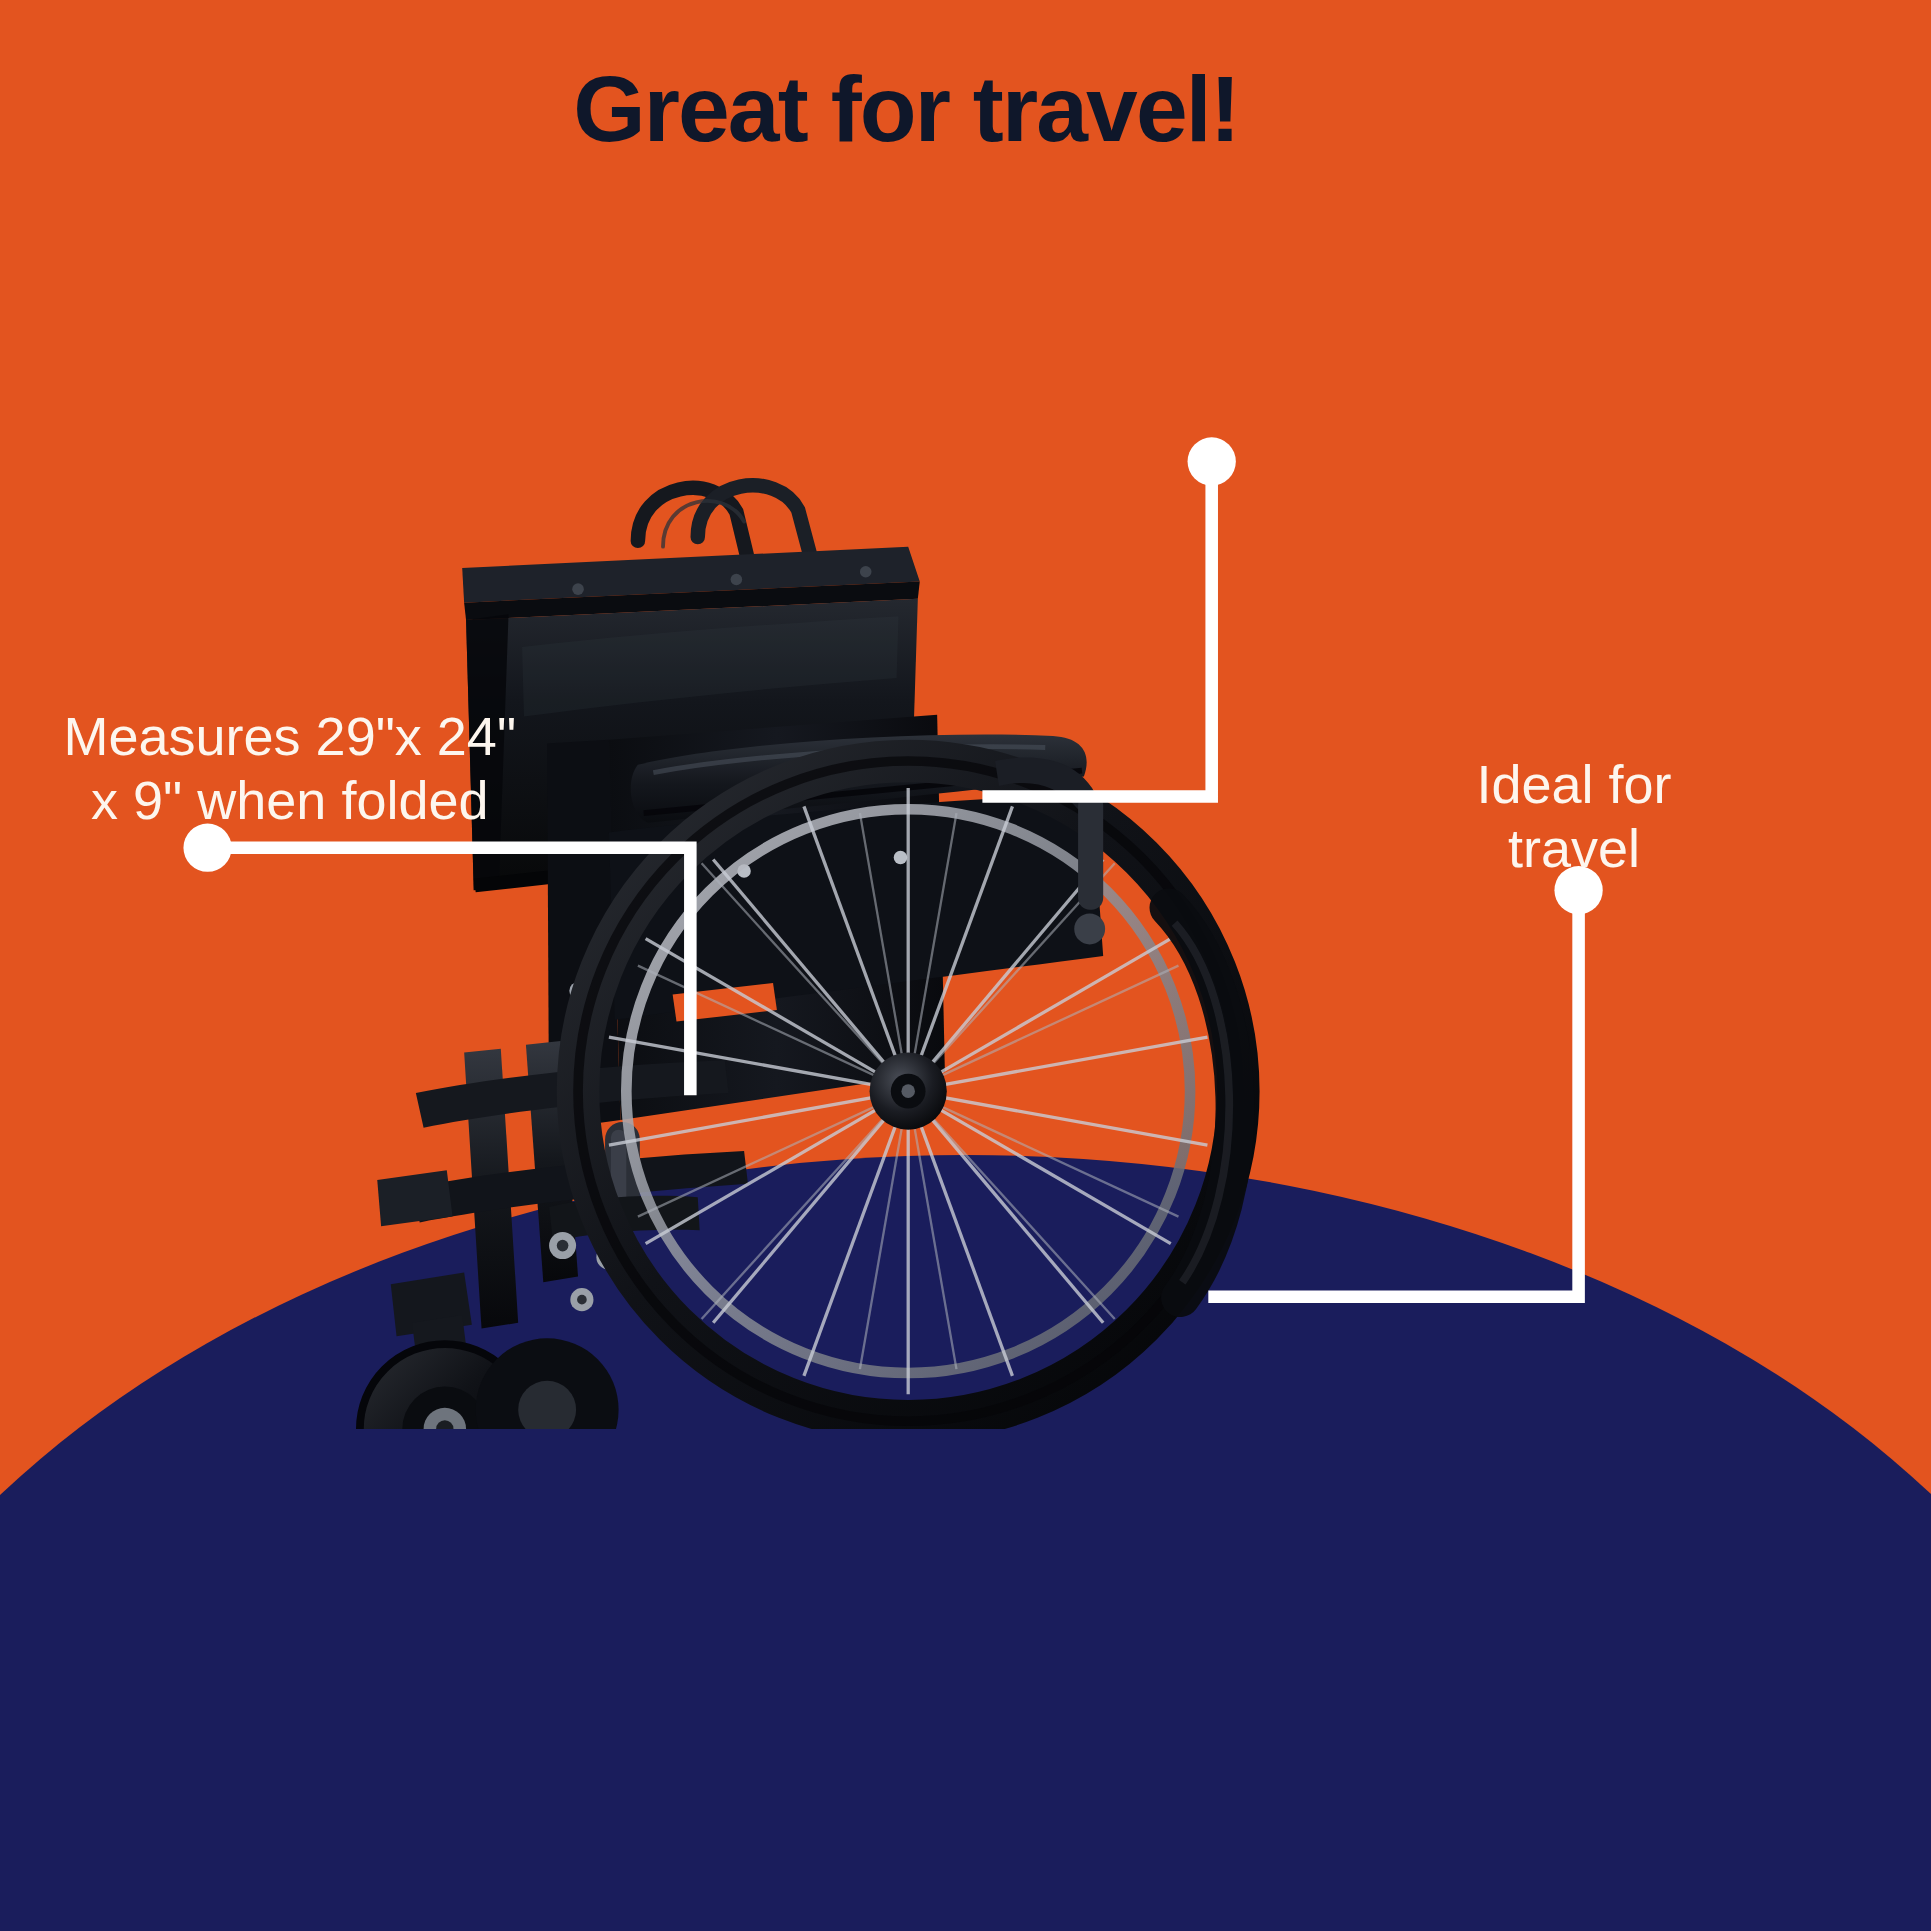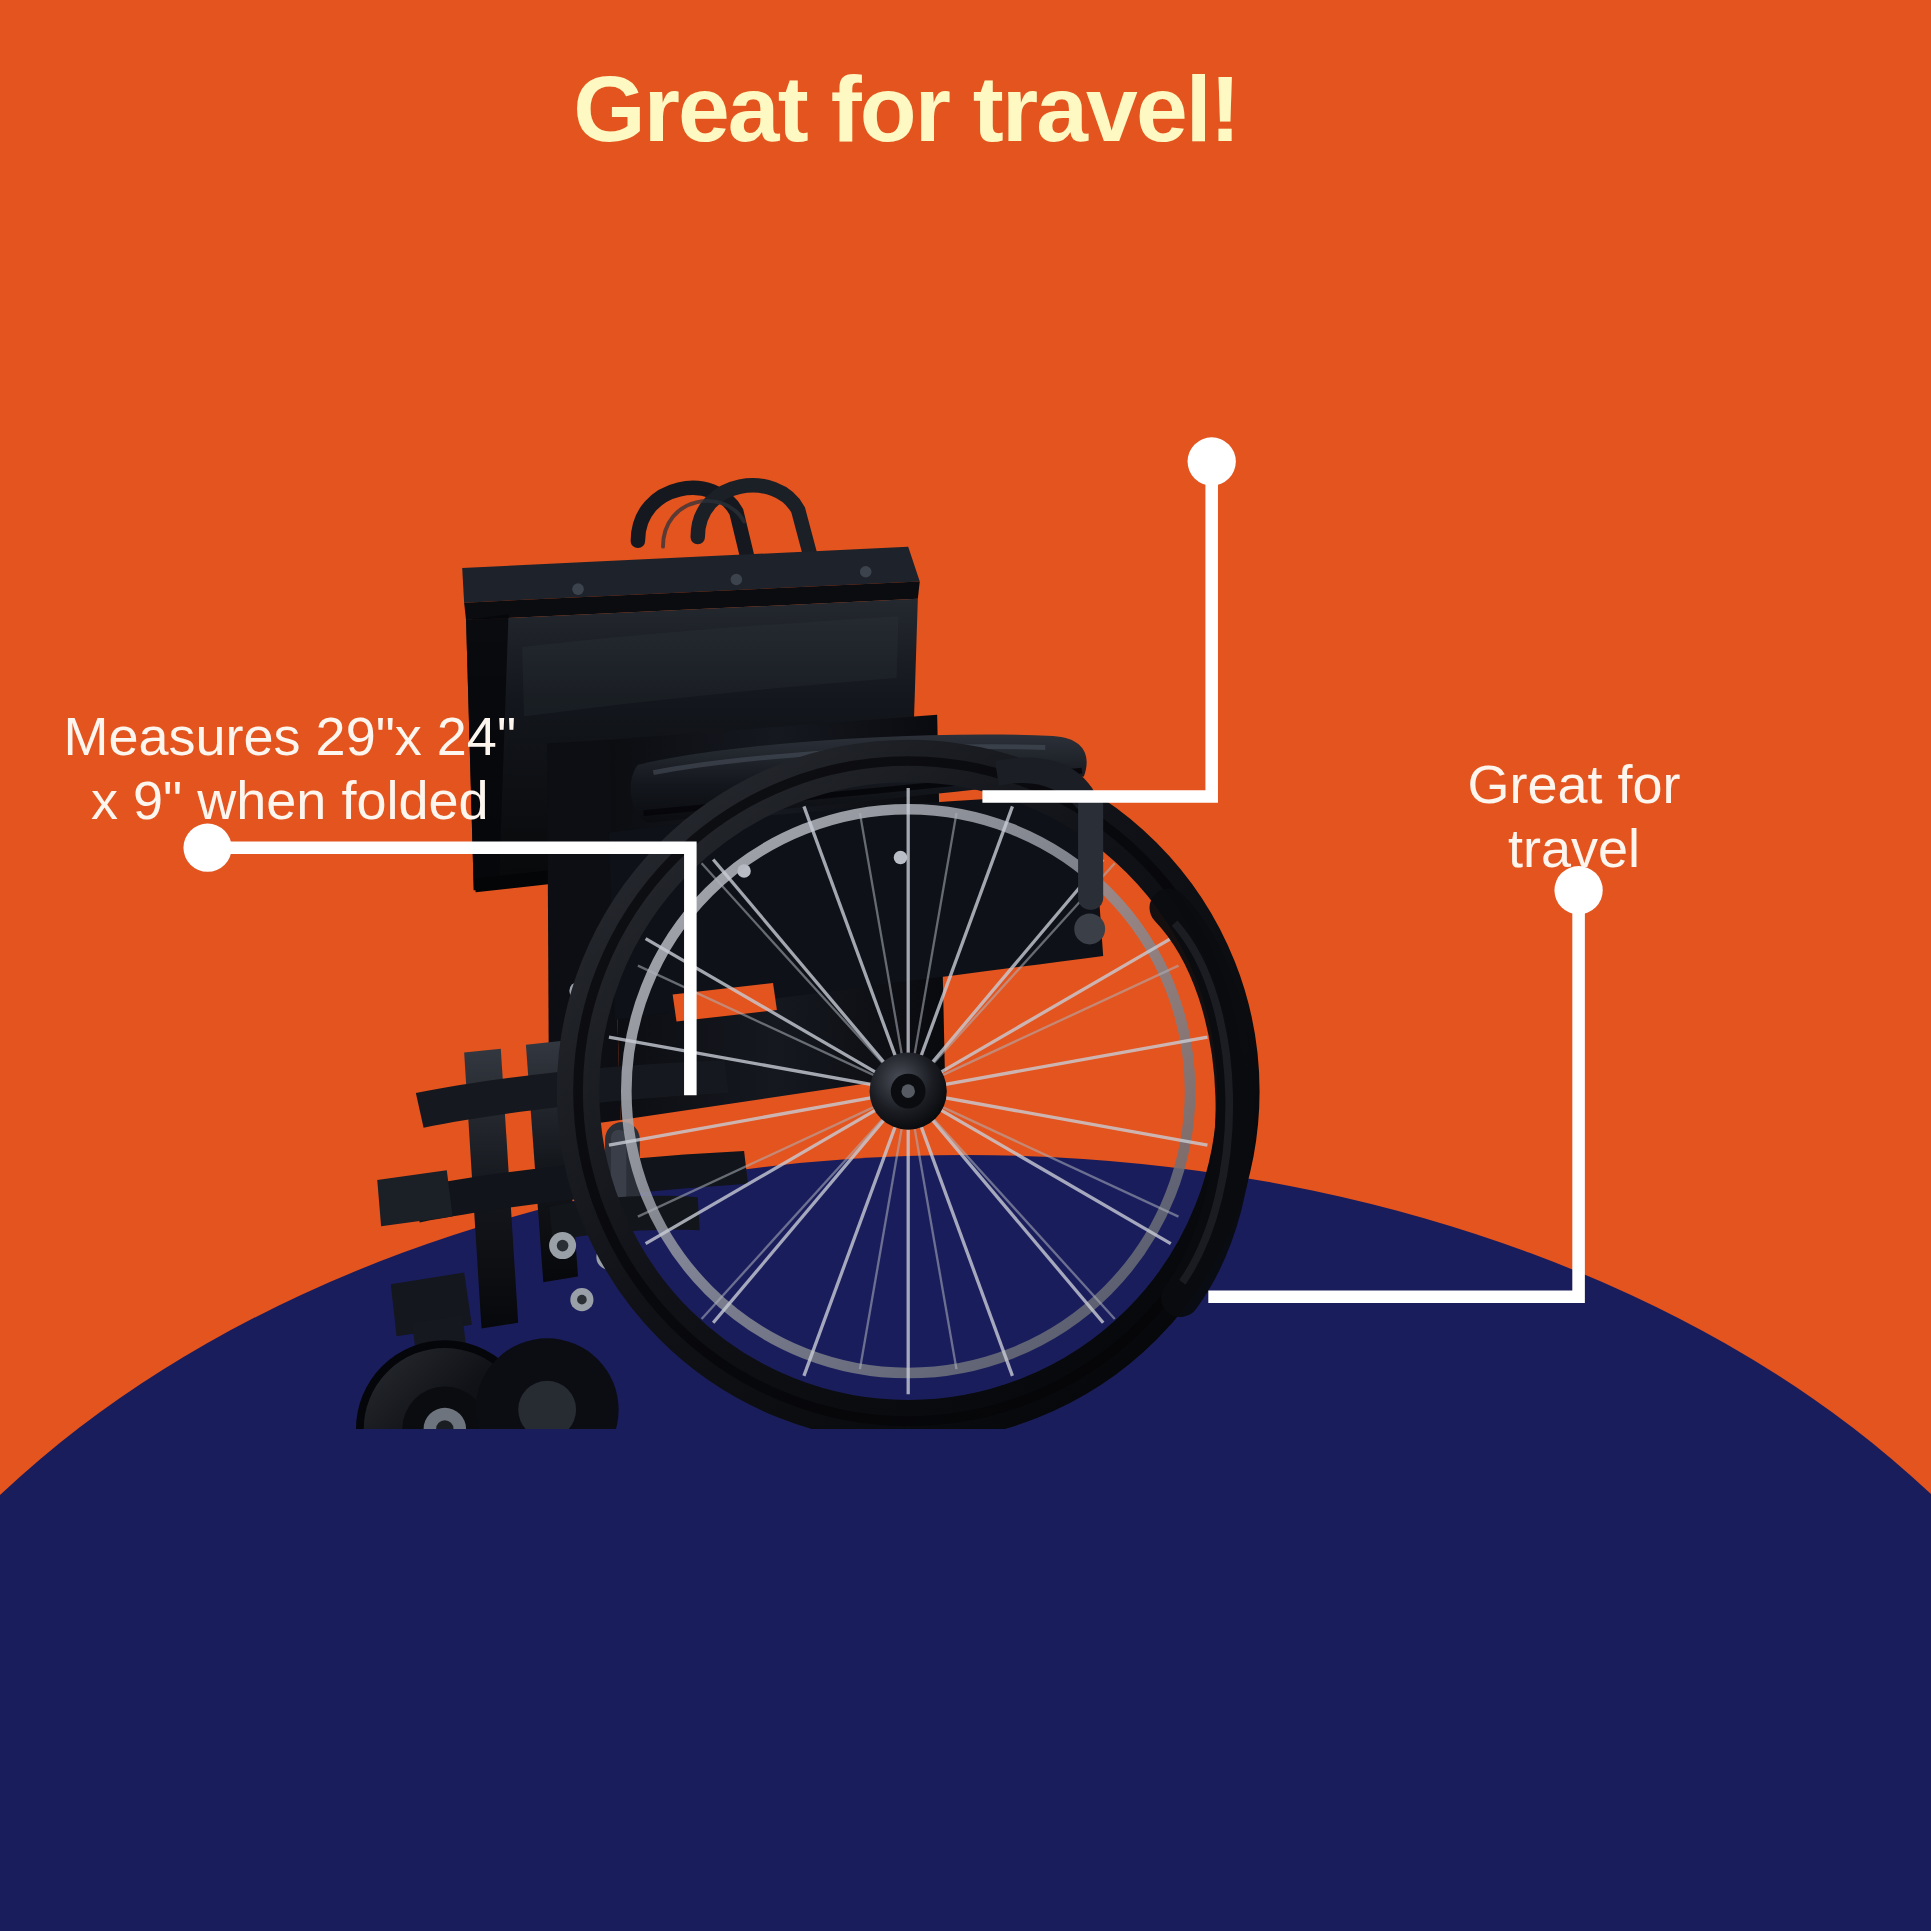--- a/index.html
+++ b/index.html
@@ -34,21 +34,21 @@
     background: #1A1D5C;
   }
 
   
   .headline {
     position: absolute;
     top: 58px;
     left: 0;
     width: 1812px;
     text-align: center;
-    color: #fef9c3;
+    color: #0f172a;
     font-size: 93px;
     font-weight: bold;
     letter-spacing: -1.9px;
     line-height: 1.1;
     white-space: nowrap;
   }
 
   
   .callout-text {
     position: absolute;
@@ -302,18 +302,18 @@
     </g>
   </svg>
 
 
   <div class="callout-text callout-measure">
     <div>Measures 29"x 24"</div>
     <div>x 9" when folded</div>
   </div>
 
   <div class="callout-text callout-storage">
-    <div>Great for</div>
+    <div>Ideal for</div>
     <div>travel</div>
   </div>
 
 </div>
 
 
 </body></html>

